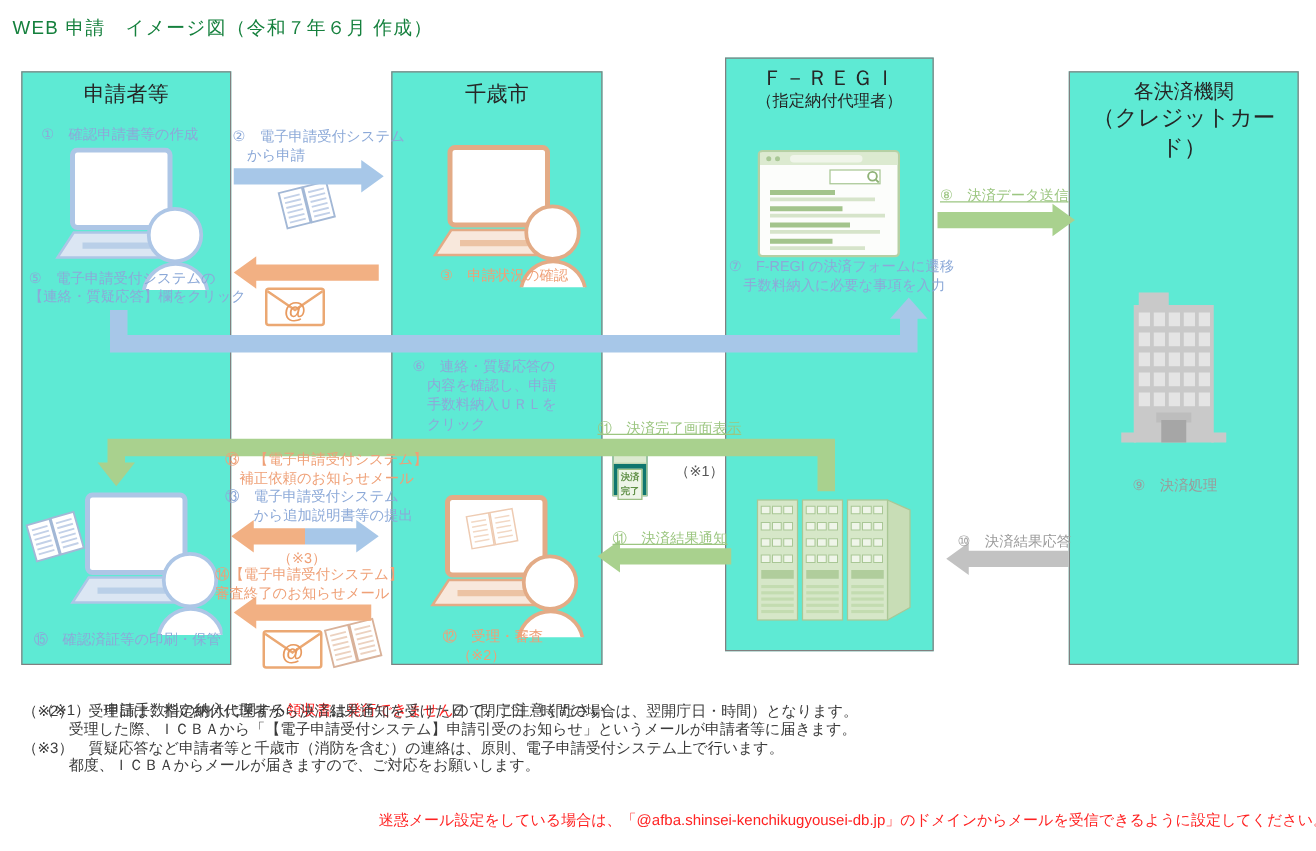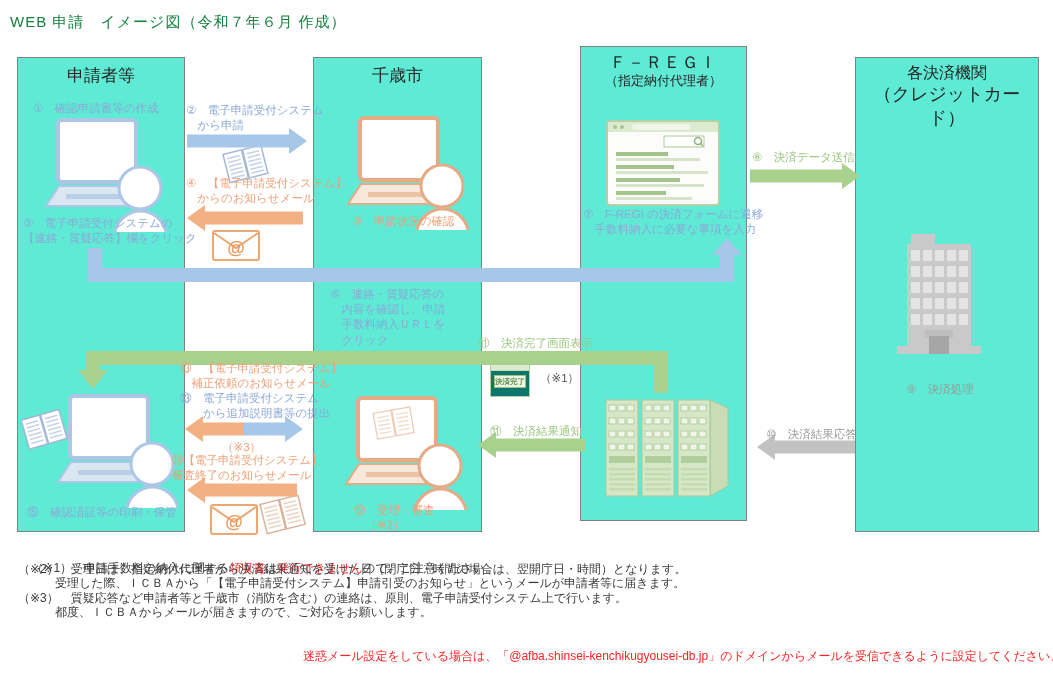--- a/index.html
+++ b/index.html
@@ -5,21 +5,21 @@
   html,body{margin:0;padding:0;background:#fff;}
   .canvas{position:relative;width:1053px;height:681px;background:#fff;overflow:hidden;
           font-family:"Liberation Sans","DejaVu Sans",sans-serif;color:#333;}
   .abs{position:absolute;}
   .box{position:absolute;border:1px solid #808080;background:#5eead4;}
   .bh{position:absolute;left:0;width:100%;text-align:center;color:#262626;}
   .t{position:absolute;font-size:11.5px;line-height:1.32;white-space:pre;}
   .title{position:absolute;font-size:15px;color:#15803d;letter-spacing:1px;white-space:pre;}
   .blue{color:#8ca9d8;}
   .orange{color:#efa077;}
-  .green{color:#9cc681;}
+  .green{color:#9cc681;text-decoration:underline;}
   .grayt{color:#9b9b9b;}
   .dark{color:#555;}
   .fn{position:absolute;font-size:12px;color:#3a3a3a;white-space:pre;}
   .red{color:#ff2222;}
   svg{display:block;}
 </style>
 </head>
 <body>
 
 <div class="canvas">
@@ -283,21 +283,21 @@
         <line x1="30" y1="14" x2="43" y2="14"></line>
           <line x1="30" y1="18" x2="43" y2="18"></line>
           <line x1="30" y1="22" x2="43" y2="22"></line>
           <line x1="30" y1="26" x2="43" y2="26"></line>
           <line x1="30" y1="30" x2="43" y2="30"></line>
           <line x1="30" y1="34" x2="43" y2="34"></line>
       </g>
     </g>
   </svg>
 
-  <div class="abs" style="left:490px;top:363px;width:40px;height:34px;border:1px solid #b3cfa0;background:#0f766e;box-sizing:border-box;">
+  <div class="abs" style="left:490px;top:363px;width:28px;height:34px;border:1px solid #b3cfa0;background:#0f766e;box-sizing:border-box;">
     <div style="height:6px;background:#dcead0;border-bottom:1px solid #c6dab4;"></div>
     <div style="margin:4px 3px 0 3px;border:1px solid #9cbf85;background:#eef5e8;font-size:7.5px;font-weight:bold;color:#5f8f45;text-align:center;line-height:1.5;">決済完了</div>
   </div>
 
   <svg class="abs" style="left:0;top:0;pointer-events:none;" width="1053" height="681" viewBox="0 0 1053 681">
 
     <polygon fill="#a7c7e8" points="187,134.5 289,134.5 289,128 307,141 289,154 289,147.5 187,147.5"></polygon>
 
     <polygon fill="#f2b083" points="303,211.5 205,211.5 205,205 187,218 205,231 205,224.5 303,224.5"></polygon>
 
@@ -316,22 +316,20 @@
     <polygon fill="#f2b083" points="244,422.5 203,422.5 203,416 185,429 203,442 203,435.5 244,435.5"></polygon>
     <polygon fill="#a7c7e8" points="244,422.5 285,422.5 285,416 303,429 285,442 285,435.5 244,435.5"></polygon>
 
     <polygon fill="#f2b083" points="297,483.5 205,483.5 205,477 187,490 205,503 205,496.5 297,496.5"></polygon>
   </svg>
 
   <div class="t blue" style="left:33px;top:101px;">①　確認申請書等の作成</div>
   <div class="t blue" style="left:186px;top:103px;">②　電子申請受付システム
 　から申請</div>
   <div class="t orange" style="left:352px;top:214px;">③　申請状況の確認</div>
-  <div class="t orange" style="left:186px;top:176px;">④　【電子申請受付システム】
-　からのお知らせメール</div>
   <div class="t blue" style="left:23px;top:216px;">⑤　電子申請受付システムの
 【連絡・質疑応答】欄をクリック</div>
   <div class="t blue" style="left:330px;top:287px;">⑥　連絡・質疑応答の
 　内容を確認し、申請
 　手数料納入ＵＲＬを
 　クリック</div>
   <div class="t blue" style="left:583px;top:207px;">⑦　F-REGI の決済フォームに遷移
 　手数料納入に必要な事項を入力</div>
   <div class="t green" style="left:752px;top:150px;">⑧　決済データ送信</div>
   <div class="t grayt" style="left:906px;top:382px;">⑨　決済処理</div>

